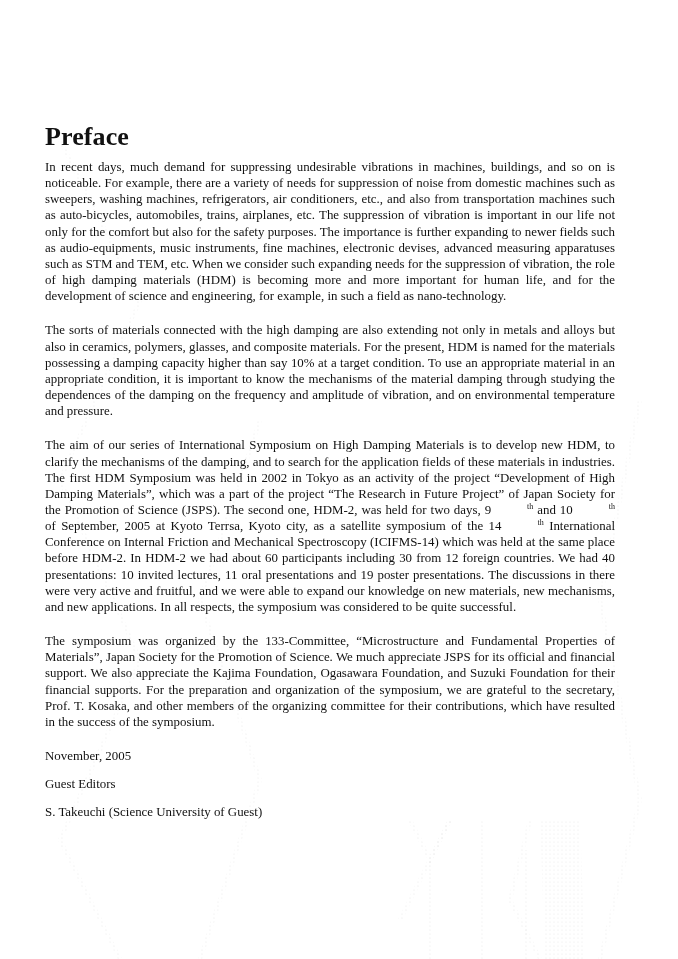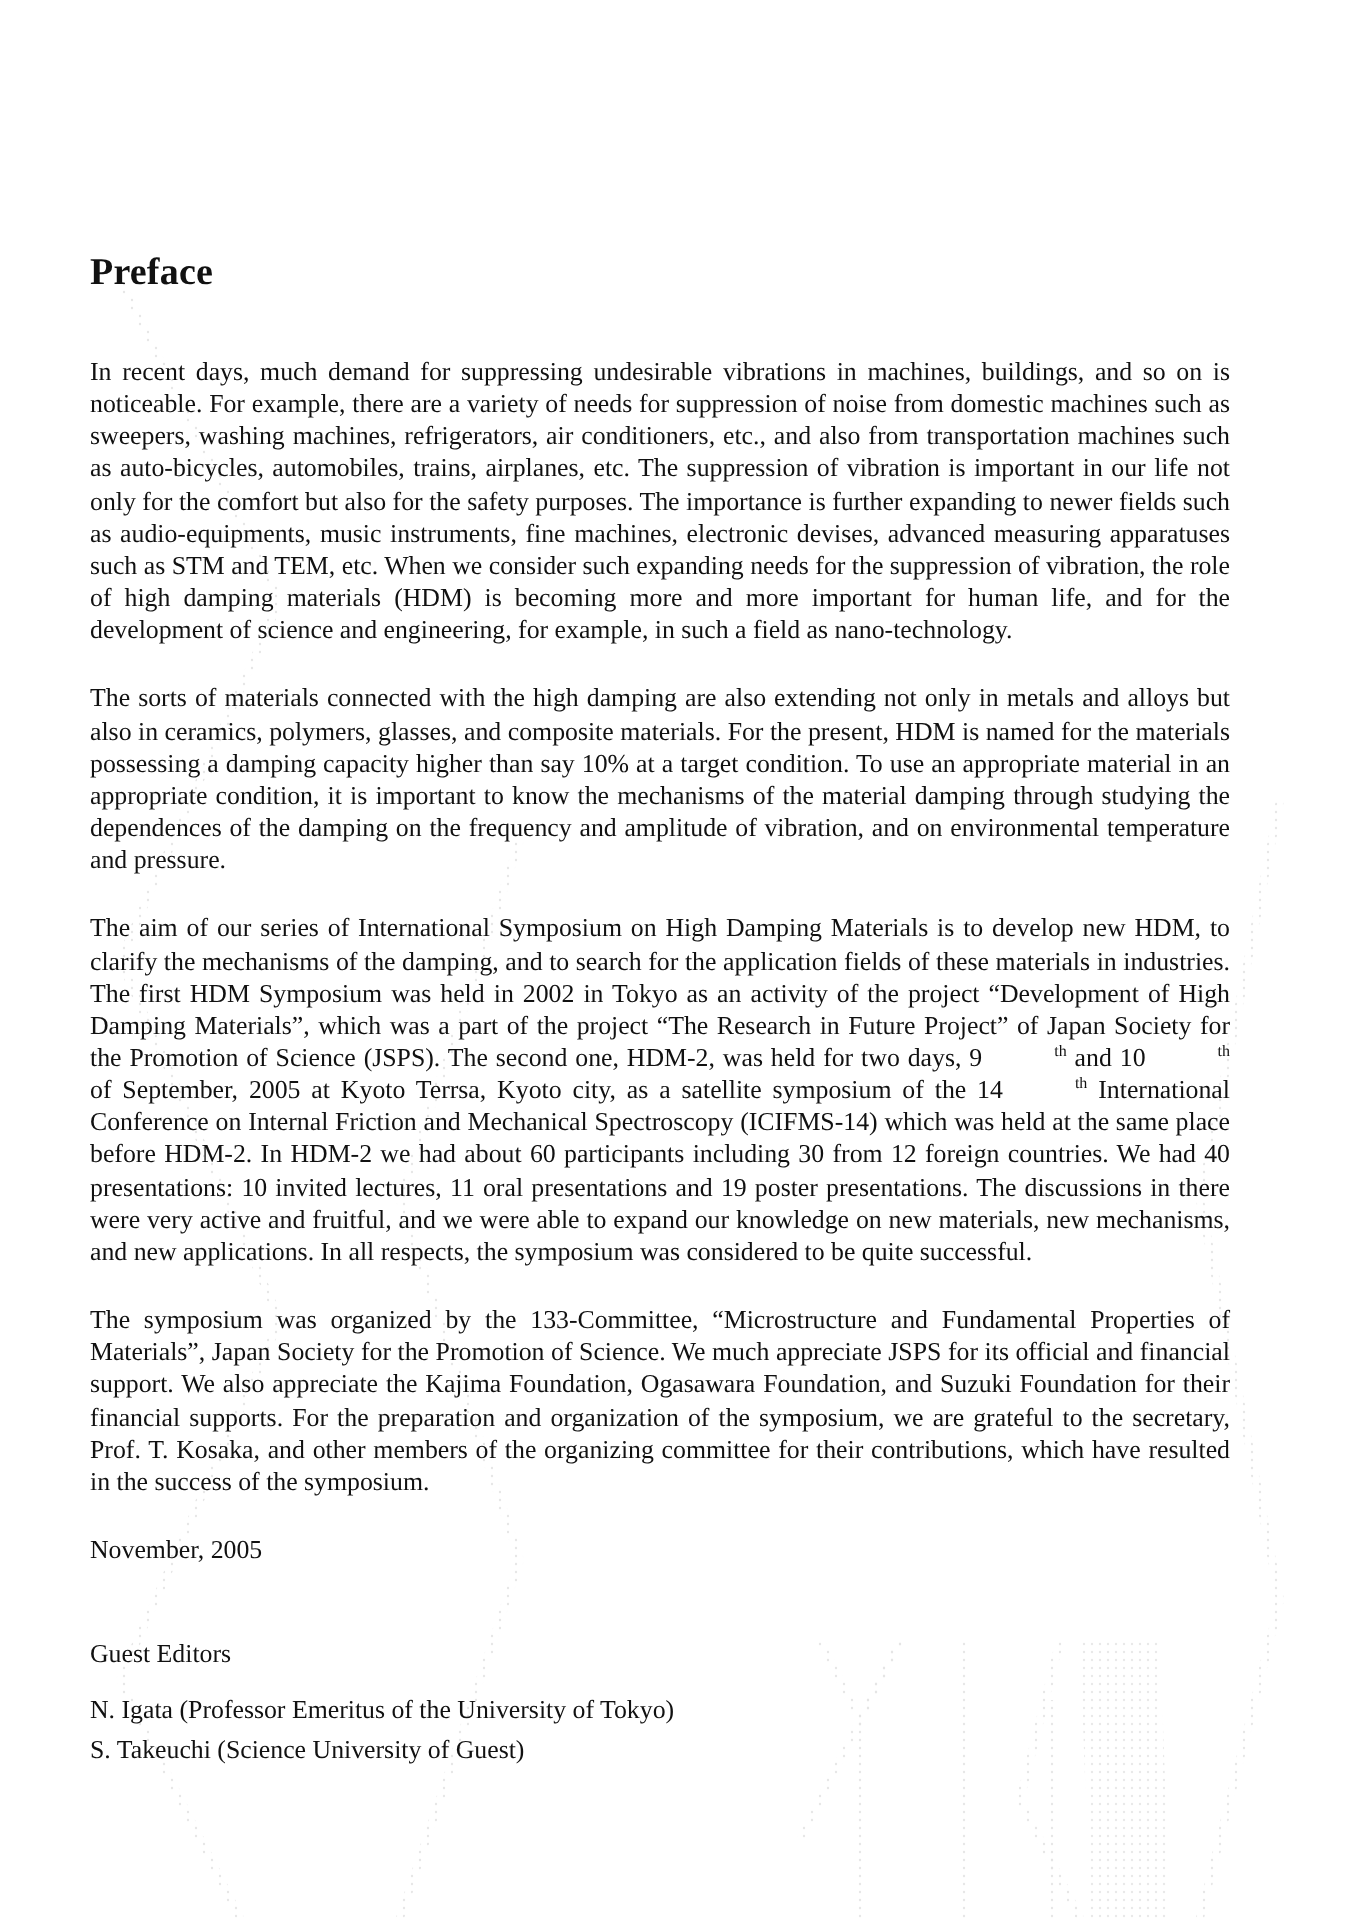--- a/index.html
+++ b/index.html
@@ -25,38 +25,38 @@
     .page {
       position: absolute;
       left: 45px;
       top: 124px;
       width: 570px;
       z-index: 1;
     }
     h1.title {
       font-family: "Liberation Serif", serif;
       font-weight: bold;
-      font-size: 19px;
-      margin: 0 0 28px 0;
+      font-size: 26px;
+      margin: 0 0 9px 0;
       line-height: 26px;
       letter-spacing: 0.1px;
     }
     p.para {
       font-size: 12.9px;
       line-height: 16.15px;
       text-align: justify;
       margin: 0 0 18px 0;
     }
     p.para:last-of-type { }
     sup { font-size: 8px; line-height: 0; vertical-align: 5px; padding-left: 36px; }
     .closing {
       font-size: 12.9px;
       line-height: 16px;
     }
-    .date { margin-bottom: 36px; }
+    .date { margin-bottom: 12px; }
     .editors-heading { margin-bottom: 12px; }
     .editor { margin-bottom: 4px; }
   </style>
 </head>
 <body>
 
 <svg class="watermark" viewBox="0 0 678 959" xmlns="http://www.w3.org/2000/svg">
   <defs>
     <pattern id="dots" width="4" height="4" patternUnits="userSpaceOnUse">
       <circle cx="2" cy="2" r="0.6" fill="#e4e4e4"></circle>
@@ -85,16 +85,15 @@
 
   <p class="para">The sorts of materials connected with the high damping are also extending not only in metals and alloys but also in ceramics, polymers, glasses, and composite materials. For the present, HDM is named for the materials possessing a damping capacity higher than say 10% at a target condition. To use an appropriate material in an appropriate condition, it is important to know the mechanisms of the material damping through studying the dependences of the damping on the frequency and amplitude of vibration, and on environmental temperature and pressure.</p>
 
   <p class="para"><span>The aim of our series of International Symposium on High Damping Materials is to develop new HDM, to clarify the mechanisms of the damping, and to search for the application fields of these materials in industries. The first HDM Symposium was held in 2002 in Tokyo as an activity of the project “Development of High Damping Materials”, which was a part of the project “The Research in Future Project” of Japan Society for the Promotion of Science (JSPS). The second one, HDM-2, was held for two days, 9</span><sup>th</sup><span> and 10</span><sup>th</sup><span> of September, 2005 at Kyoto Terrsa, Kyoto city, as a satellite symposium of the 14</span><sup>th</sup><span> International Conference on Internal Friction and Mechanical Spectroscopy (ICIFMS-14) which was held at the same place before HDM-2. In HDM-2 we had about 60 participants including 30 from 12 foreign countries. We had 40 presentations: 10 invited lectures, 11 oral presentations and 19 poster presentations. The discussions in there were very active and fruitful, and we were able to expand our knowledge on new materials, new mechanisms, and new applications. In all respects, the symposium was considered to be quite successful.</span></p>
 
   <p class="para">The symposium was organized by the 133-Committee, “Microstructure and Fundamental Properties of Materials”, Japan Society for the Promotion of Science. We much appreciate JSPS for its official and financial support. We also appreciate the Kajima Foundation, Ogasawara Foundation, and Suzuki Foundation for their financial supports. For the preparation and organization of the symposium, we are grateful to the secretary, Prof. T. Kosaka, and other members of the organizing committee for their contributions, which have resulted in the success of the symposium.</p>
 
   <div class="closing">
     <div class="date">November, 2005</div>
     <div class="editors-heading">Guest Editors</div>
-    <div class="editor">N. Igata (Professor Emeritus of the University of Tokyo)</div>
     <div class="editor">S. Takeuchi (Science University of Guest)</div>
   </div>
 </main>
 
 </body></html>

